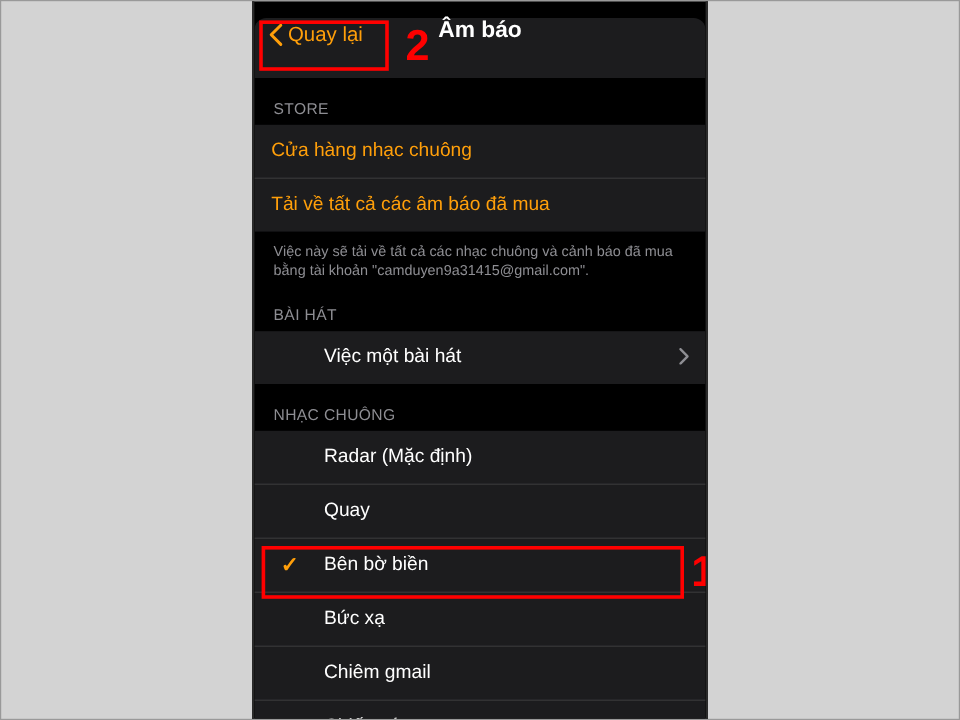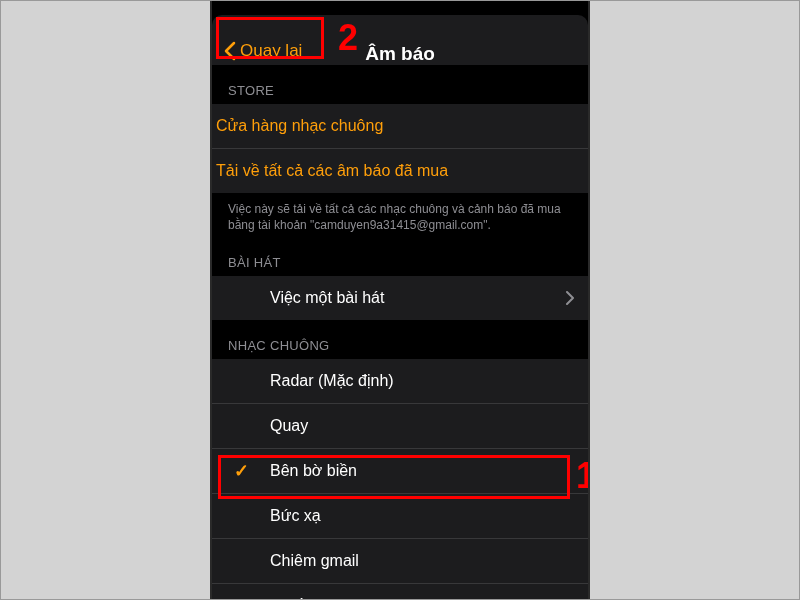--- a/index.html
+++ b/index.html
@@ -20,21 +20,21 @@
     background: #000;
     position: relative;
     overflow: hidden;
     border-left: 2px solid #2a2a2a;
     border-right: 2px solid #2a2a2a;
   }
   .navbar {
     height: 50px;
     background: #1c1c1e;
     display: flex;
-    align-items: flex-end;
+    align-items: flex-start;
     padding: 0 6px;
     position: relative;
     border-top-left-radius: 10px;
     border-top-right-radius: 10px;
     margin-top: 14px;
   }
   .back {
     display: flex;
     align-items: center;
     color: #ff9f0a;
@@ -53,21 +53,21 @@
   }
   .section-header {
     color: #8e8e93;
     font-size: 13px;
     text-transform: uppercase;
     padding: 18px 16px 6px;
     letter-spacing: 0.3px;
   }
   .cell-group { background: #1c1c1e; }
   .cell {
-    padding: 13px 4px;
+    padding: 13px 14px;
     color: #fff;
     font-size: 16px;
     border-bottom: 0.5px solid #38383a;
     display: flex;
     align-items: center;
     position: relative;
   }
   .cell:last-child { border-bottom: none; }
   .cell.link { color: #ff9f0a; }
   .footer-text {

